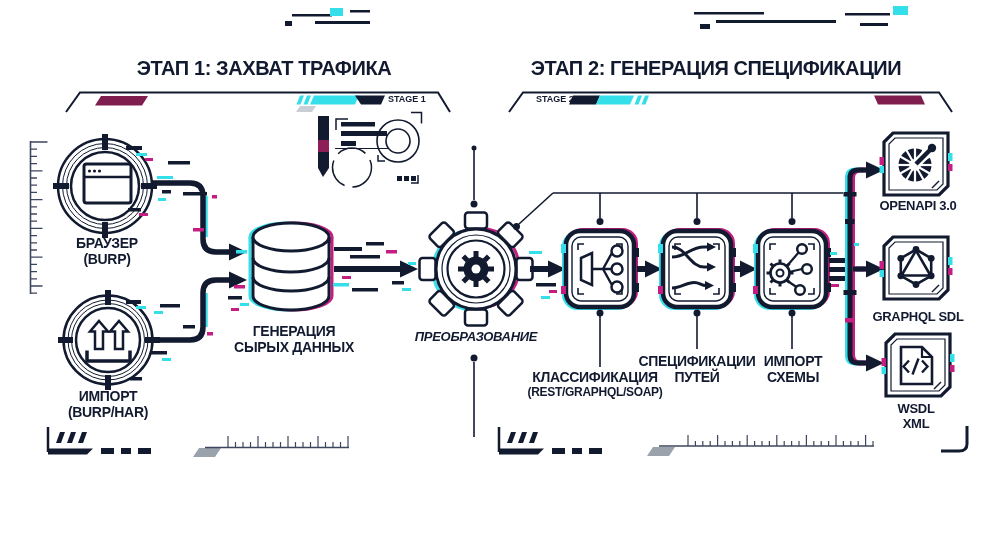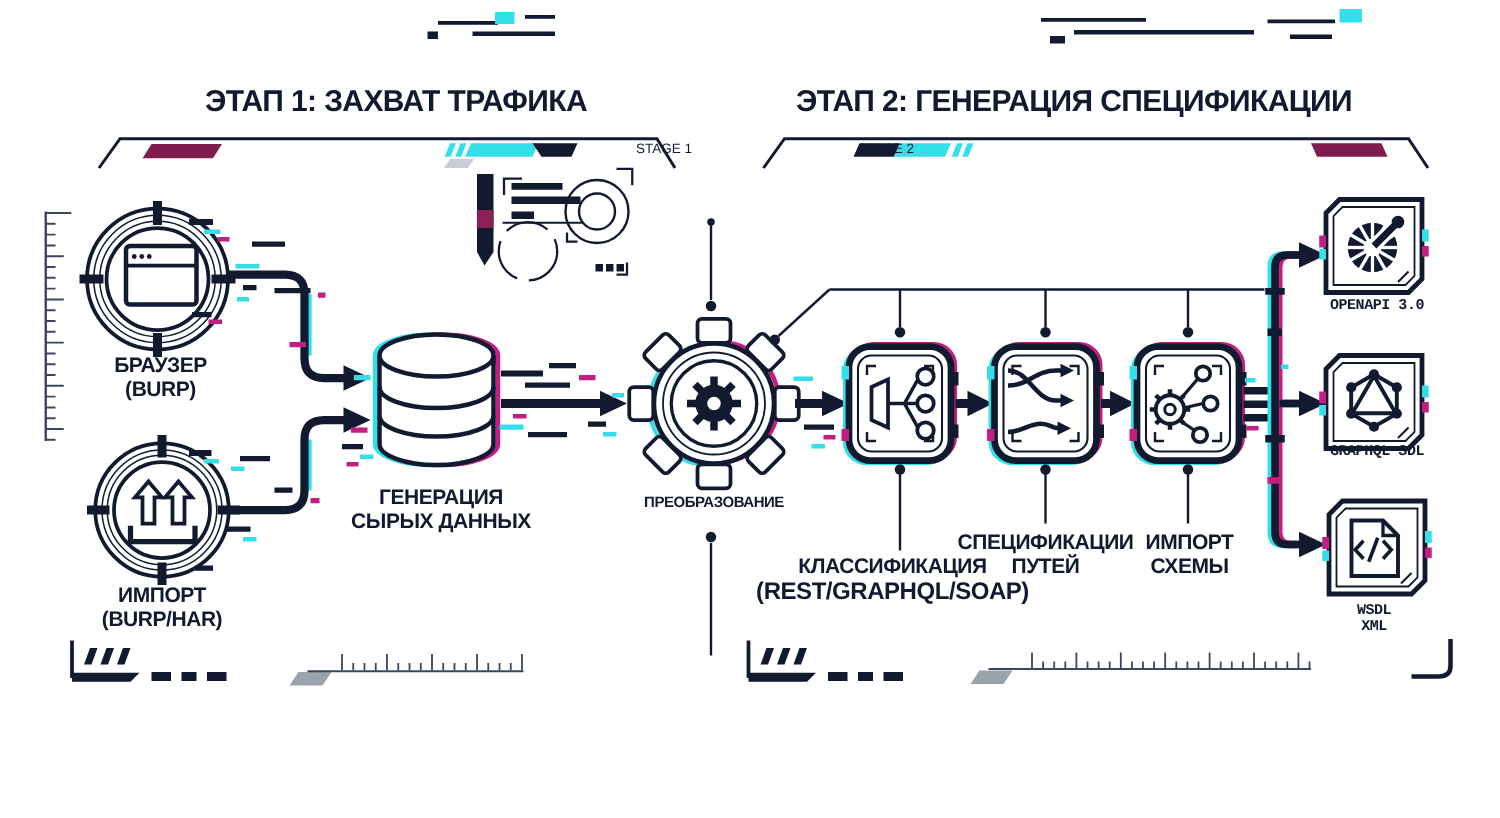--- a/index.html
+++ b/index.html
@@ -3,23 +3,23 @@
 <meta charset="utf-8">
 <style>
   html,body{margin:0;padding:0;}
   body{width:1000px;height:545px;position:relative;background:#ffffff;overflow:hidden;
        font-family:"Liberation Sans","DejaVu Sans",sans-serif;color:#121a30;}
   svg{position:absolute;left:0;top:0;}
   .lbl{position:absolute;transform:translateX(-50%);text-align:center;font-weight:700;
        white-space:nowrap;line-height:1.14;letter-spacing:-0.3px;color:#121a30;}
   .title{font-size:20px;letter-spacing:-0.4px;}
   .n14{font-size:14px;}
-  .n14 .sub{font-size:16px;}
-  .n13{font-size:10px;font-family:Liberation Mono, monospace;}
-  .tag{position:absolute;font-size:9px;font-weight:400;letter-spacing:0;color:#121a30;white-space:nowrap;margin-left:36px;}
+  .n14 .sub{font-size:12px;}
+  .n13{font-size:13px;}
+  .tag{position:absolute;font-size:9px;font-weight:700;letter-spacing:0;color:#121a30;white-space:nowrap;}
 </style>
 </head>
 <body>
 
 <svg width="1000" height="545" viewBox="0 0 1000 545">
 
   <g>
     <rect x="292" y="14" width="40" height="2.5" fill="#121a30"></rect>
     <rect x="315" y="21" width="55" height="3" fill="#121a30"></rect>
     <rect x="330" y="8" width="13" height="8" fill="#35dfea"></rect>
@@ -459,33 +459,33 @@
   <div>(BURP)</div>
 </div>
 <div class="lbl n14" style="left:108px;top:389px;text-align:center;">
   <div>ИМПОРТ</div>
   <div>(BURP/HAR)</div>
 </div>
 <div class="lbl n14" style="left:294px;top:324px;">
   <div>ГЕНЕРАЦИЯ</div>
   <div>СЫРЫХ ДАННЫХ</div>
 </div>
-<div class="lbl" style="left:476px;top:330px;font-size:10px;">ПРЕОБРАЗОВАНИЕ</div>
+<div class="lbl" style="left:476px;top:330px;font-size:13px;font-style:italic;">ПРЕОБРАЗОВАНИЕ</div>
 
 <div class="lbl n14" style="left:595px;top:370px;">
   <div>КЛАССИФИКАЦИЯ</div>
   <div class="sub">(REST/GRAPHQL/SOAP)</div>
 </div>
 <div class="lbl n14" style="left:697px;top:354px;">
   <div>СПЕЦИФИКАЦИИ</div>
   <div>ПУТЕЙ</div>
 </div>
 <div class="lbl n14" style="left:793px;top:354px;">
   <div>ИМПОРТ</div>
   <div>СХЕМЫ</div>
 </div>
 
 <div class="lbl n13" style="left:918px;top:199px;">OPENAPI 3.0</div>
-<div class="lbl n13" style="left:918px;top:296px;">GRAPHQL SDL</div>
+<div class="lbl n13" style="left:918px;top:310px;">GRAPHQL SDL</div>
 <div class="lbl n13" style="left:916px;top:402px;">
   <div>WSDL</div>
   <div>XML</div>
 </div>
 
 </body></html>

